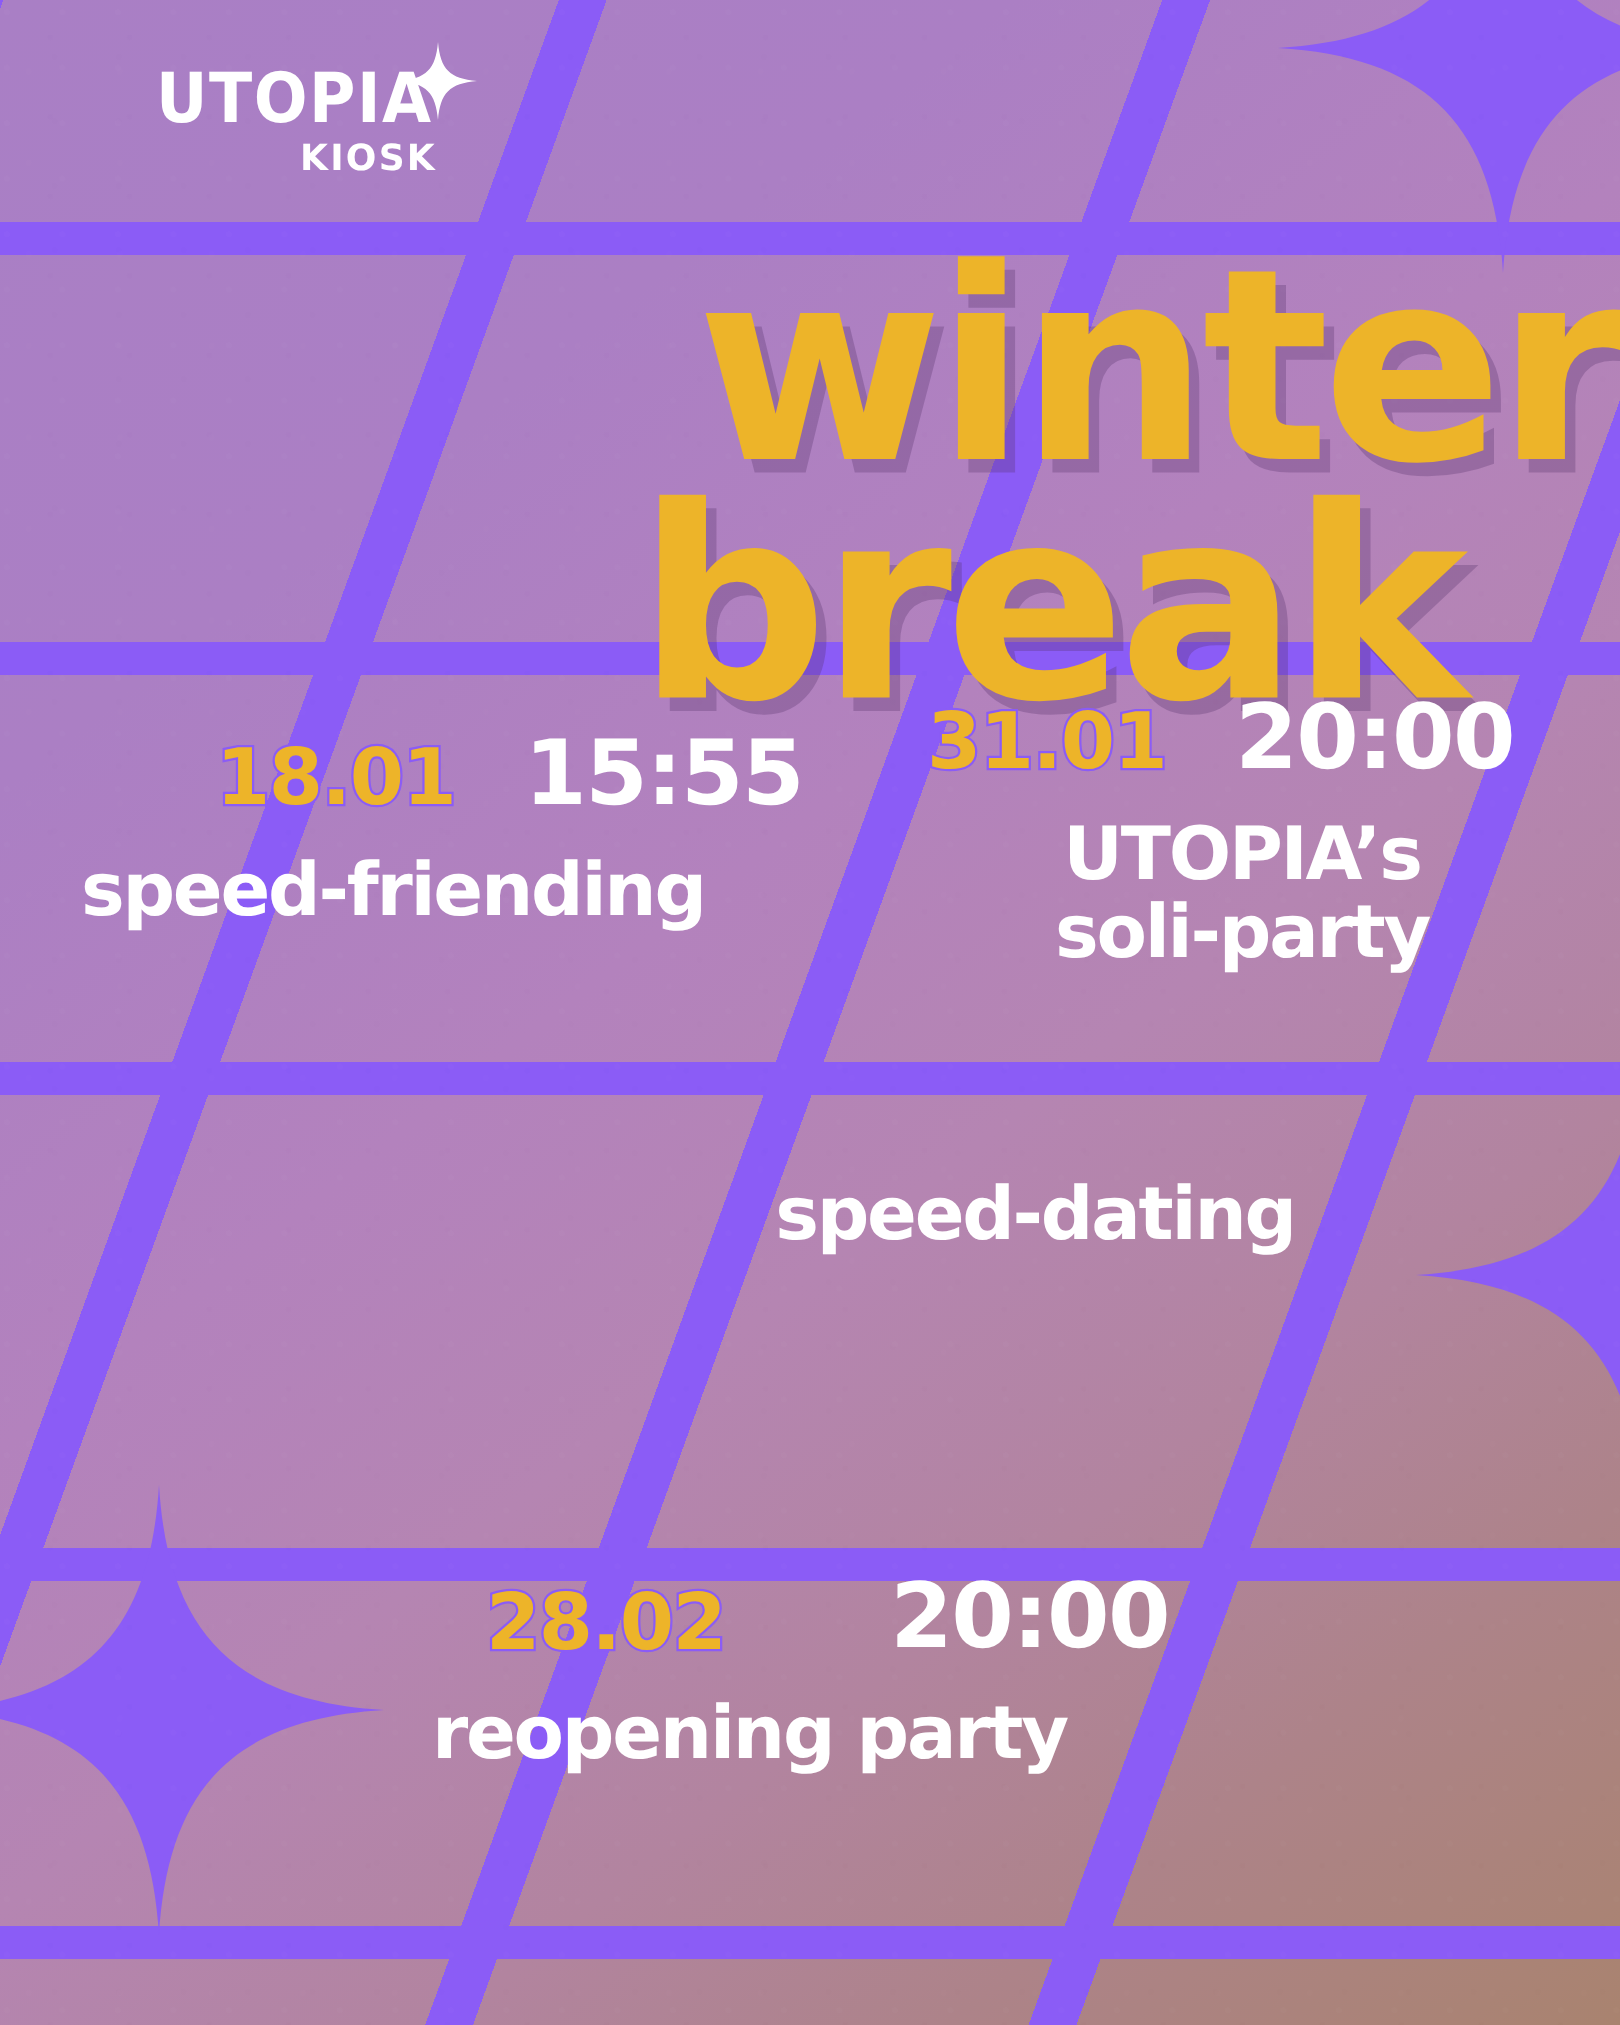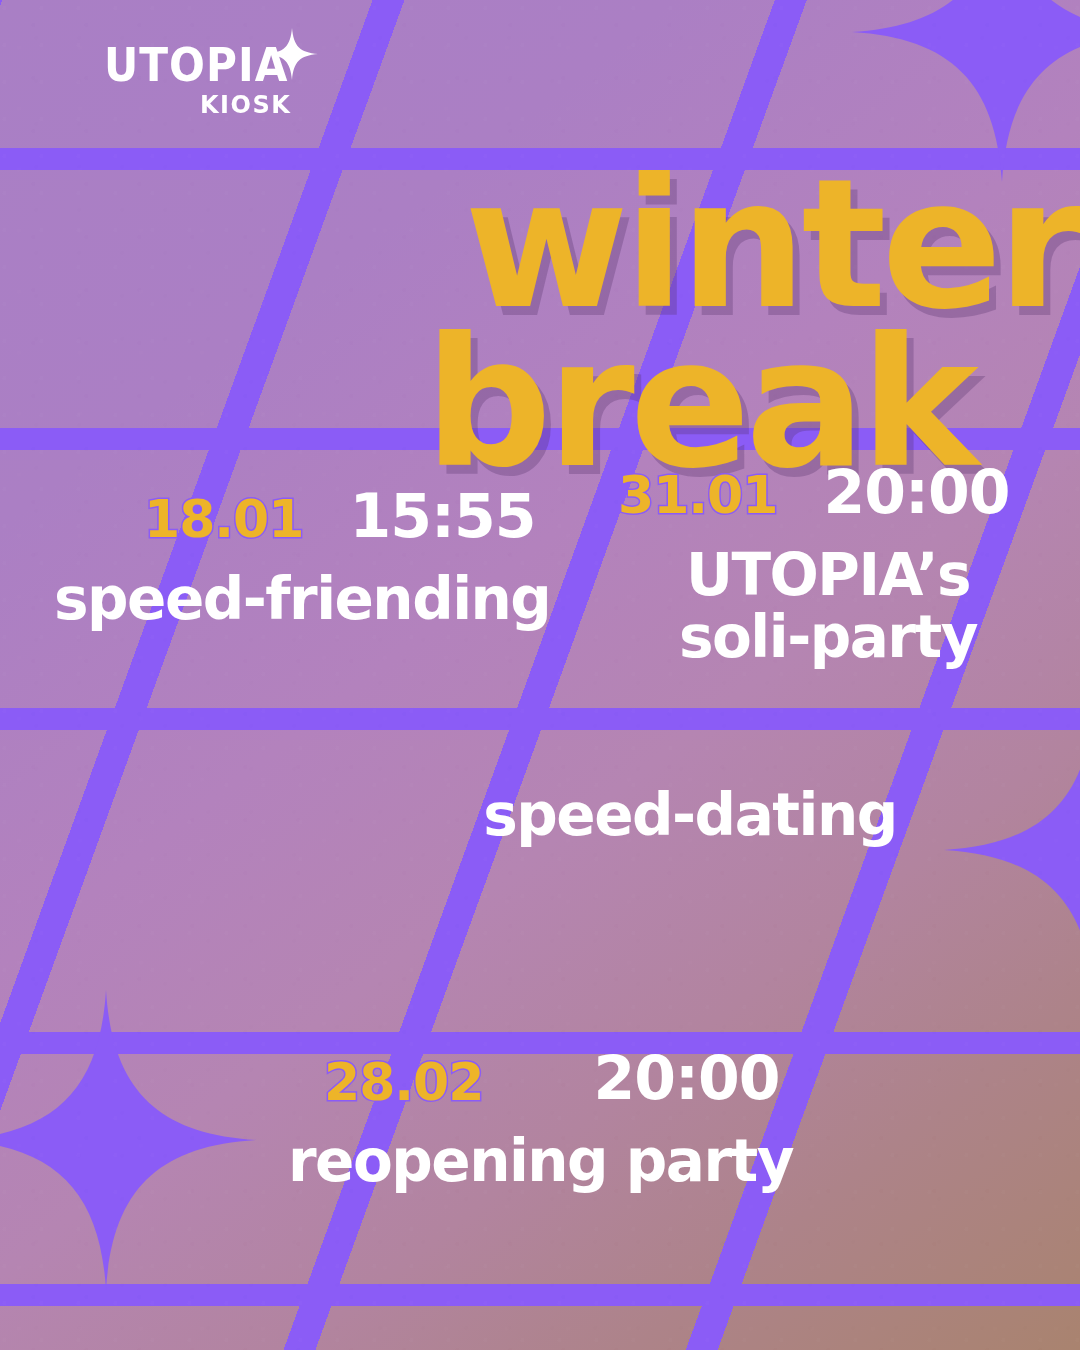--- a/index.html
+++ b/index.html
@@ -173,21 +173,21 @@
     font-family: "DejaVu Sans", sans-serif;
     font-weight: 900;
     font-size: 60px;
     line-height: 1;
     color: #ffffff;
     letter-spacing: -1px;
   }
   .event-name {
     font-family: "DejaVu Sans", sans-serif;
     font-weight: 900;
-    font-size: 58px;
+    font-size: 49px;
     line-height: 1.07;
     color: #ffffff;
     letter-spacing: -1.5px;
     margin-top: 22px;
     white-space: pre-line;
   }
 
   .event.e1 { left: 54px;  top: 486px; }
   .event.e1 .row-top { justify-content: flex-start; padding-left: 90px; }
   .event.e1 .event-name { text-align: left; }

